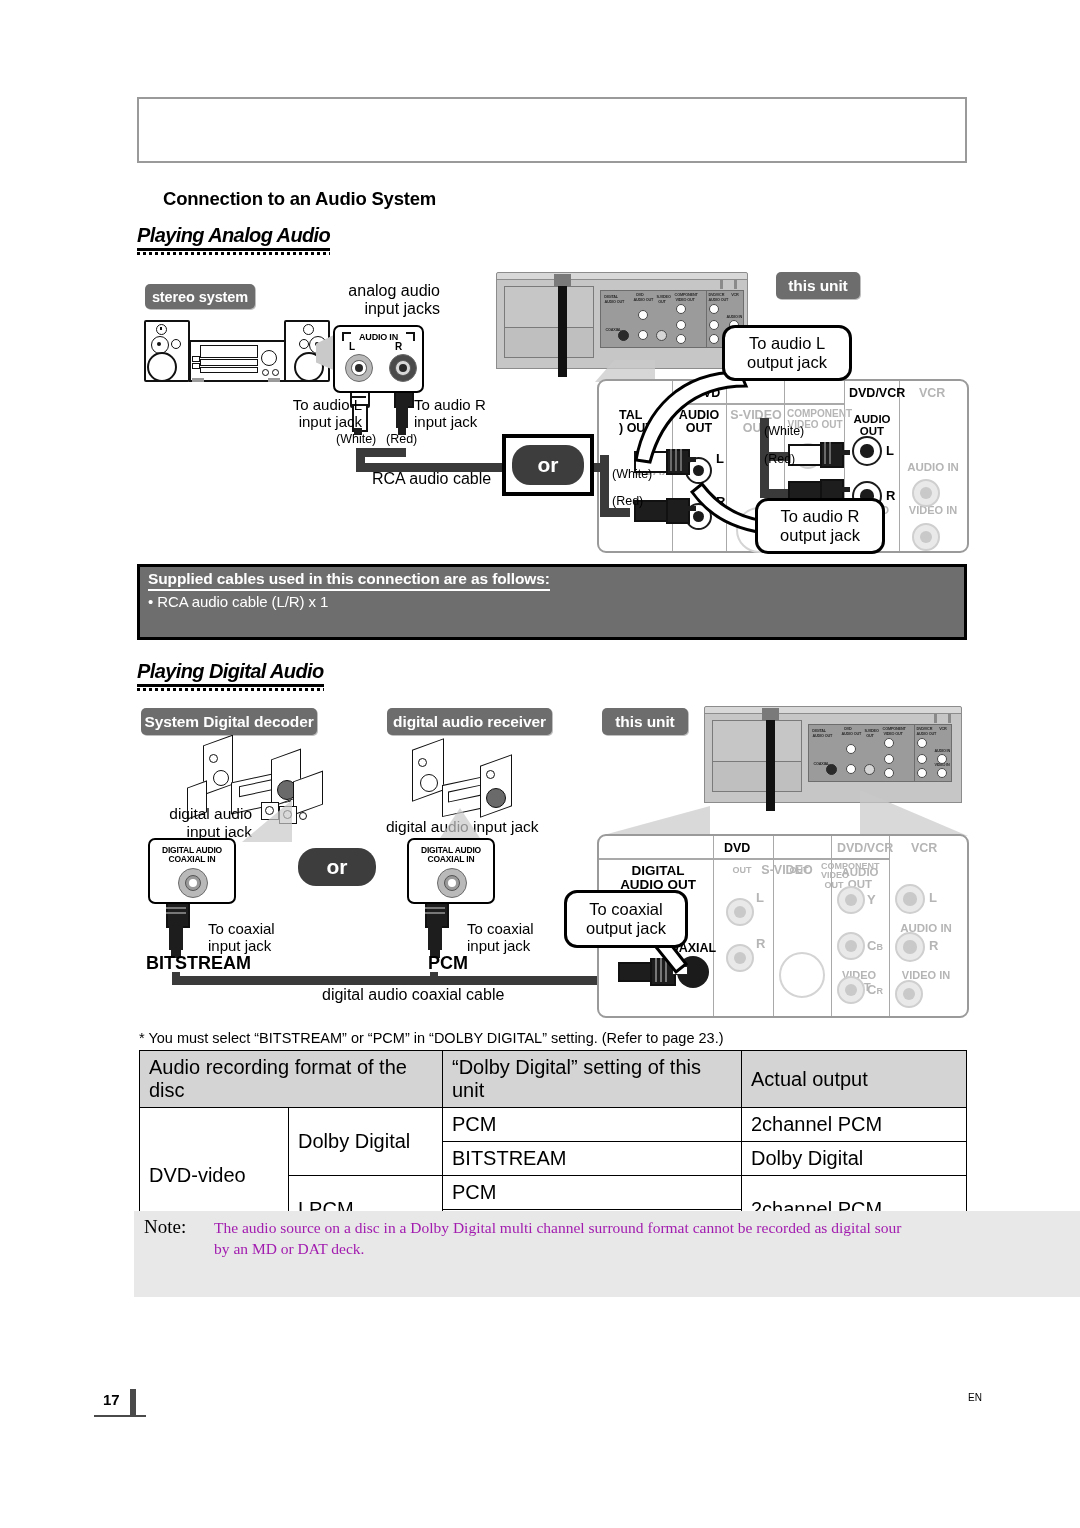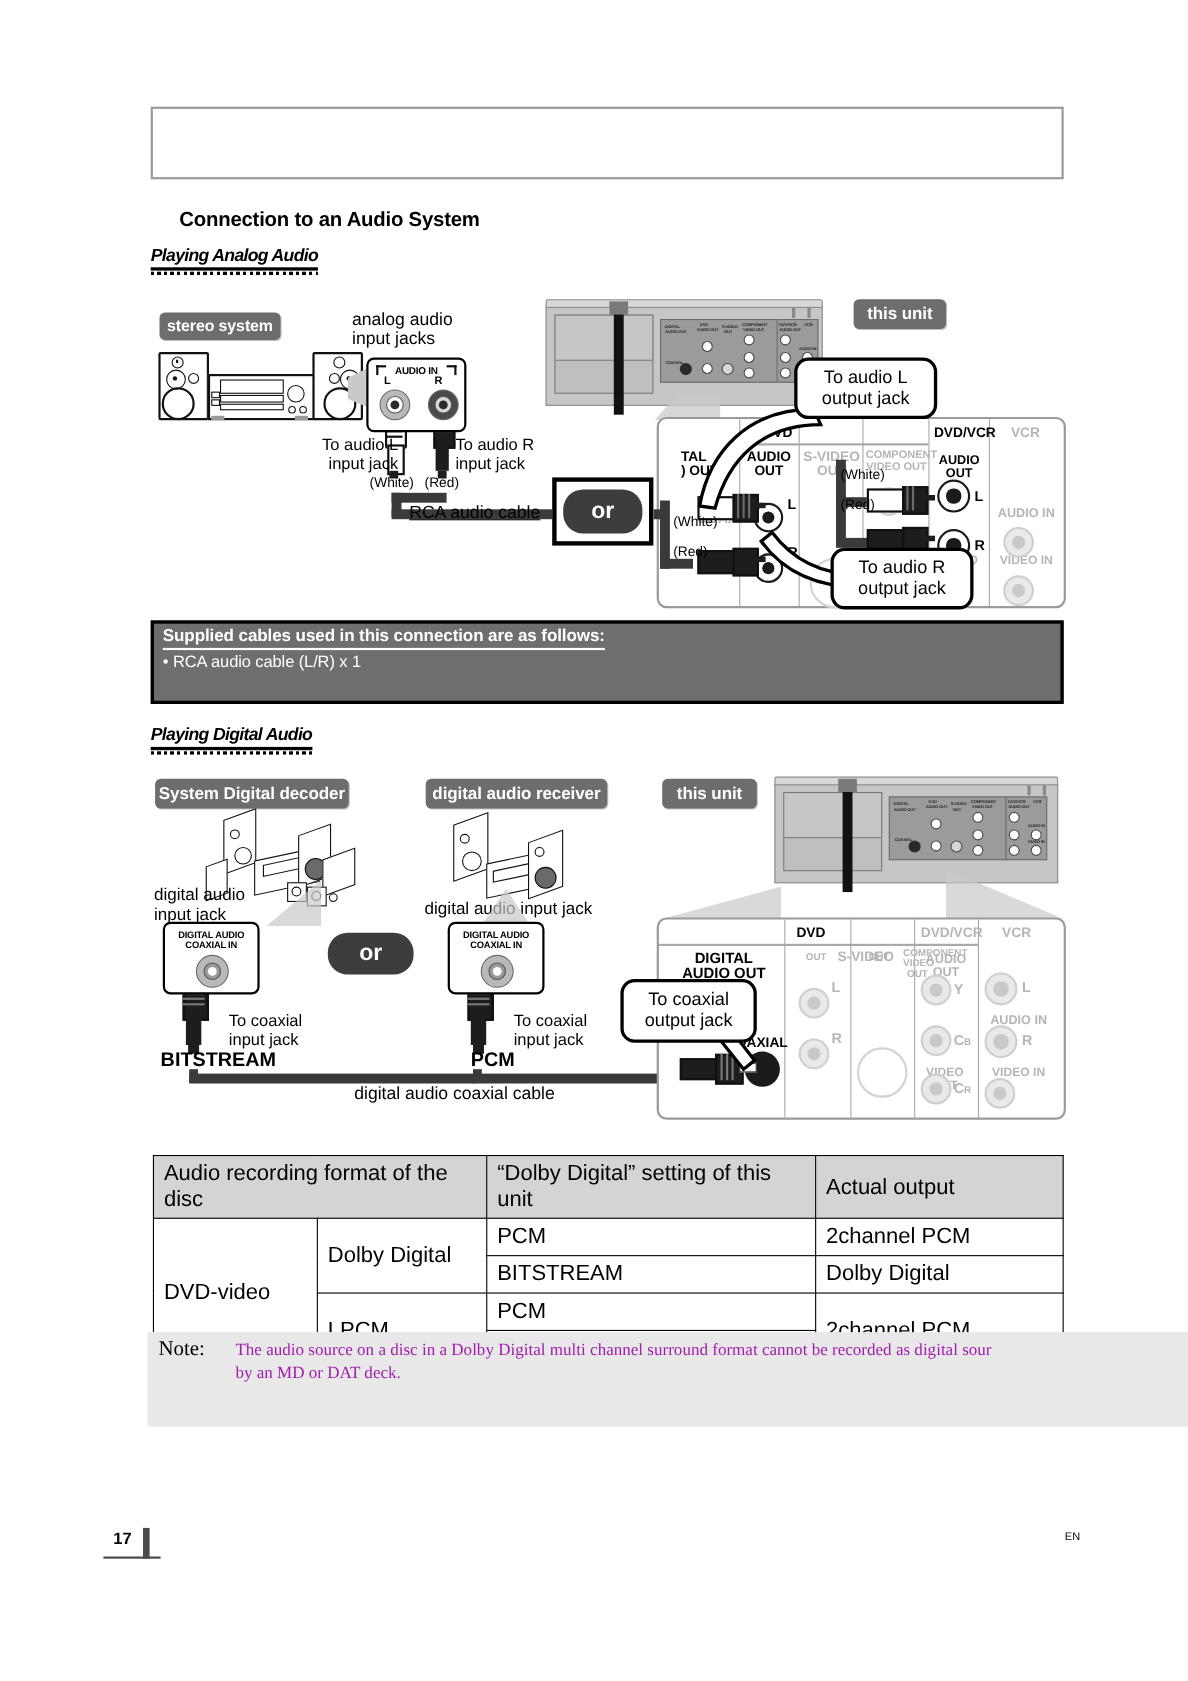--- a/index.html
+++ b/index.html
@@ -24,21 +24,21 @@
     letter-spacing:0.5px;color:#8c8c8c;
     font-family:"Liberation Sans", sans-serif;
   }
 
   
   .sect-title{
     position:absolute;font-size:18.5px;font-weight:bold;color:#000;
     letter-spacing:-0.2px;
   }
   .subsect{
-    position:absolute;font-size:16px;font-weight:bold;font-style:italic;
+    position:absolute;font-size:20px;font-weight:bold;font-style:italic;
     color:#000;letter-spacing:-0.6px;
     border-bottom:3px solid #000;padding-bottom:1px;
   }
   .subsect::after{
     content:"";position:absolute;left:0;right:0;bottom:-7px;height:3px;
     background-image:repeating-linear-gradient(to right,#000 0 3px,transparent 3px 6px);
   }
 
   
   .pill{
@@ -50,21 +50,21 @@
   .orpill{
     position:absolute;background:#3d3d3d;color:#fff;font-weight:bold;
     border-radius:18px;display:flex;align-items:center;justify-content:center;
     font-size:21px;
   }
 
   
   .lbl{position:absolute;font-size:15px;line-height:1.14;color:#000;}
   .lbl.sm{font-size:12.5px;}
   .lbl.b{font-weight:bold;}
-  .lbl.c{text-align:left;}
+  .lbl.c{text-align:right;}
 
   
   .bubble{
     position:absolute;background:#fff;border:3px solid #000;
     border-radius:13px;display:flex;align-items:center;justify-content:center;
     text-align:center;font-size:16.5px;line-height:1.15;z-index:40;
   }
   .bub-tail{position:absolute;z-index:39;}
 
   
@@ -256,21 +256,21 @@
   <div class="lbl" style="left:414px;top:396px;width:80px;white-space:pre-line;">To audio R
 input jack</div>
   <div class="lbl sm" style="left:336px;top:432px;">(White)</div>
   <div class="lbl sm" style="left:386px;top:432px;">(Red)</div>
 
   <div>
     <div class="cable" style="left:356px;top:448px;width:50px;height:9px;"></div>
     <div class="cable" style="left:356px;top:448px;width:9px;height:22px;"></div>
     <div class="cable" style="left:356px;top:463px;width:150px;height:9px;"></div>
   </div>
-  <div class="lbl" style="left:372px;top:458px;font-size:16px;text-decoration:underline;">RCA audio cable</div>
+  <div class="lbl" style="left:372px;top:470px;font-size:16px;">RCA audio cable</div>
 
   <div style="position:absolute;left:502px;top:434px;width:92px;height:62px;background:#fff;border:4px solid #000;box-sizing:border-box;z-index:30;"></div>
   <div class="orpill" style="left:512px;top:445px;width:72px;height:40px;z-index:31;">or</div>
 
   <div class="rearpanel" style="left:492px;top:272px;width:258px;height:108px;">
     <div class="rp-top" style="left:4px;top:0;width:250px;height:8px;border-radius:2px;"></div>
     <div class="rp-body" style="left:4px;top:7px;width:250px;height:88px;"></div>
     <div class="rp-dark" style="left:12px;top:14px;width:88px;height:70px;background:#bfbfbf;"></div>
     <div class="rp-dark" style="left:12px;top:14px;width:88px;height:40px;background:#c6c6c6;"></div>
     <div class="rp-bar" style="left:66px;top:5px;width:9px;height:100px;"></div>
@@ -660,20 +660,21 @@
     <div style="position:absolute;left:665px;top:958px;width:2px;height:24px;background:#777;"></div>
     <div style="position:absolute;left:672px;top:966px;width:14px;height:7px;background:#fff;border:1.5px solid #222;"></div>
   </div>
 
   <div class="bubble" style="left:564px;top:890px;width:118px;height:52px;white-space:pre-line;">To coaxial
 output jack</div>
   <svg class="bub-tail" style="left:638px;top:928px;width:60px;height:52px;" viewBox="0 0 60 52">
     <path d="M6 4 L 38 44 L 48 36 L 20 0 Z" fill="#fff" stroke="#000" stroke-width="3"></path>
   </svg>
 
+  <div class="refline" style="left:139px;top:1030px;">* You must select “BITSTREAM” or “PCM” in “DOLBY DIGITAL” setting. (Refer to page 23.)</div>
 
   <table class="dt" style="left:139px;top:1050px;width:828px;">
     <thead>
       <tr>
         <td colspan="2" style="width:265px;">Audio recording format of the disc</td>
         <td style="width:280px;">“Dolby Digital” setting of this unit</td>
         <td>Actual output</td>
       </tr>
     </thead>
     <tbody>

